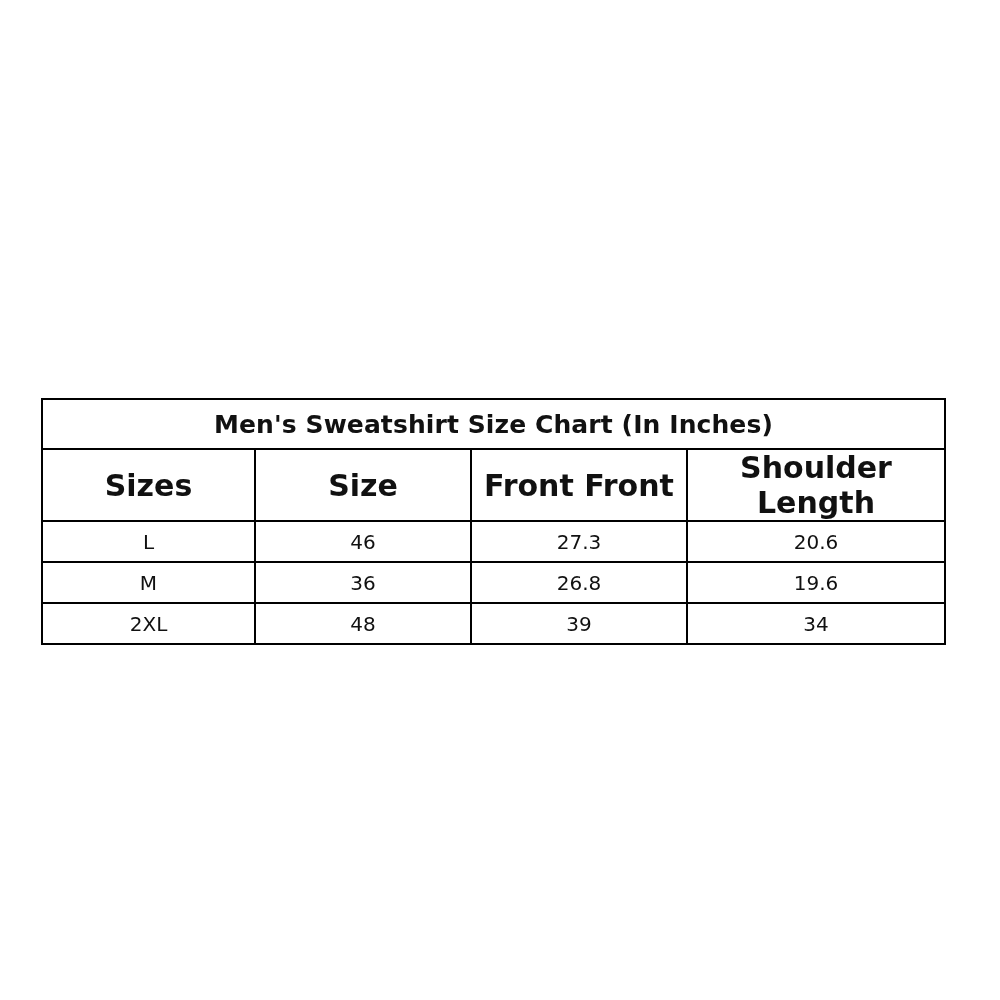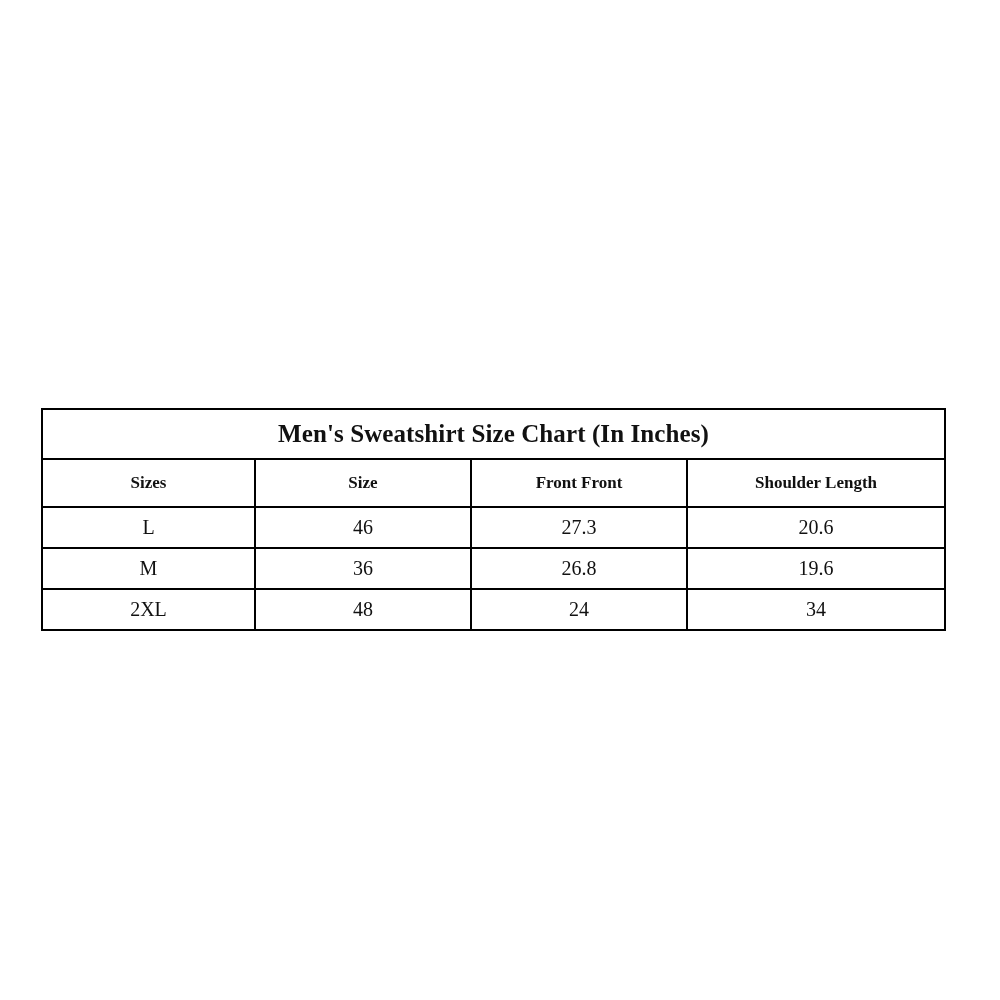--- a/index.html
+++ b/index.html
@@ -11,23 +11,22 @@
     height: 1000px;
     background: #ffffff;
     font-family: "DejaVu Sans", "Liberation Sans", sans-serif;
     position: relative;
     overflow: hidden;
   }
 
   #size-chart-wrap {
     position: absolute;
     left: 41px;
-    top: 408px;
+    top: 398px;
     width: 907px;
-    font-family: Liberation Serif, serif;
   }
 
   table.size-chart {
     border-collapse: collapse;
     width: 903px;
     table-layout: fixed;
     background: #ffffff;
   }
 
   table.size-chart td,
@@ -40,21 +39,21 @@
   }
 
   .chart-title {
     font-size: 25px;
     font-weight: bold;
     height: 48px;
     letter-spacing: 0.1px;
   }
 
   .header-cell {
-    font-size: 17px;
+    font-size: 30px;
     font-weight: bold;
     height: 46px;
   }
 
   .data-cell {
     font-size: 20px;
     font-weight: normal;
     height: 39px;
   }
 
@@ -93,18 +92,18 @@
       </tr>
       <tr>
         <td class="data-cell">M</td>
         <td class="data-cell">36</td>
         <td class="data-cell">26.8</td>
         <td class="data-cell">19.6</td>
       </tr>
       <tr>
         <td class="data-cell">2XL</td>
         <td class="data-cell">48</td>
-        <td class="data-cell">24</td>
+        <td class="data-cell">39</td>
         <td class="data-cell">34</td>
       </tr>
     </tbody>
   </table>
 </div>
 
 </body></html>

